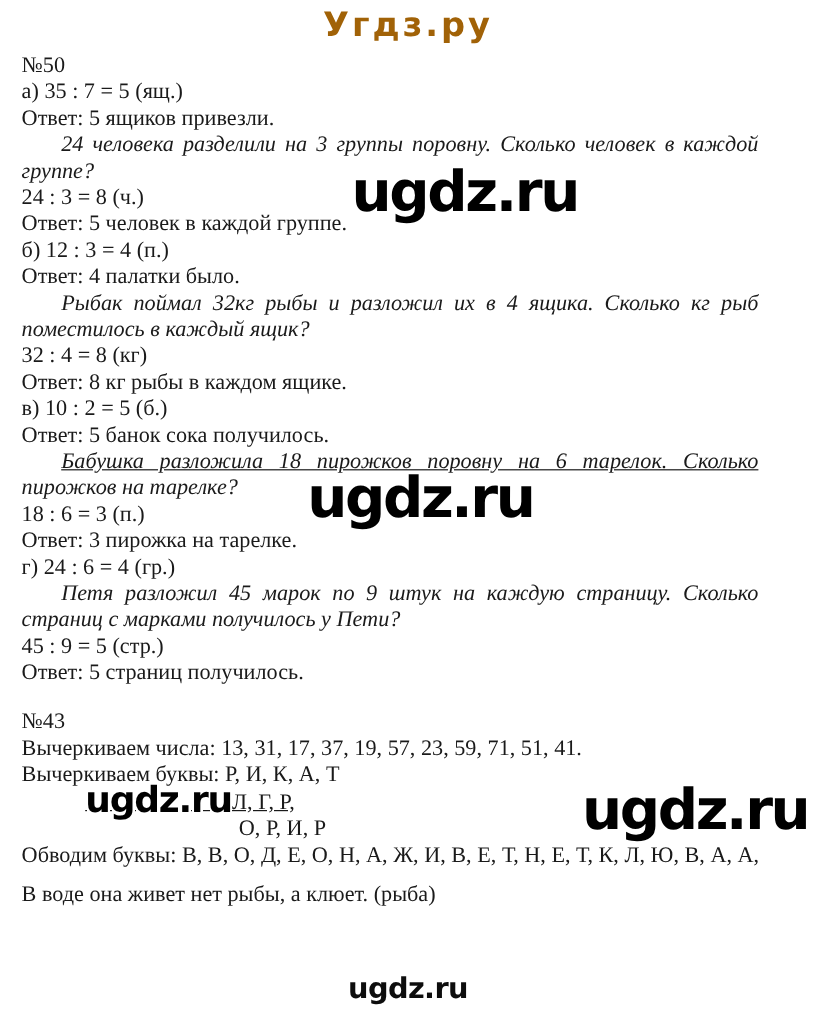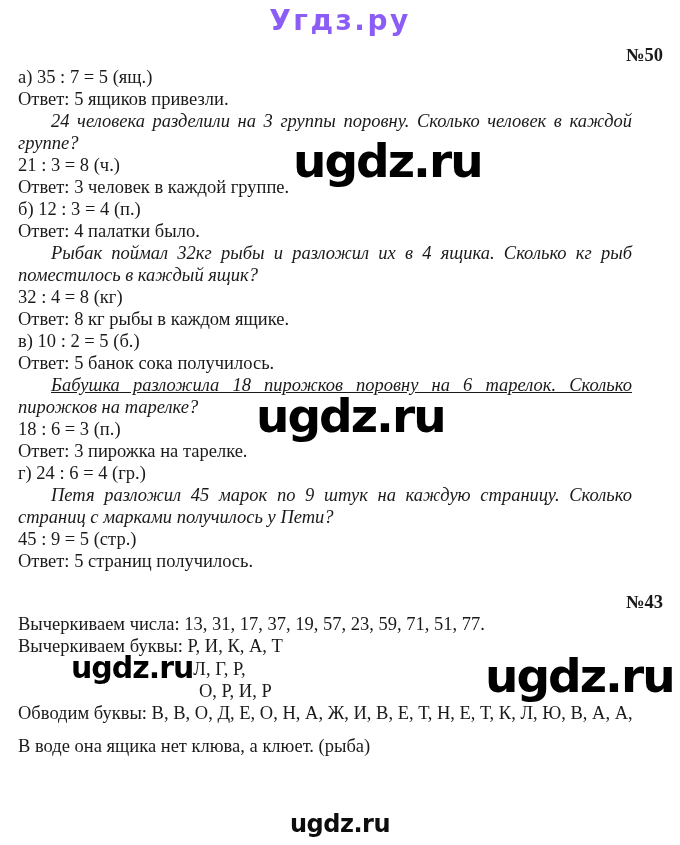--- a/index.html
+++ b/index.html
@@ -9,30 +9,30 @@
     position:relative;
     overflow:hidden;
     font-family:"Liberation Serif", serif;
     color:#1a1a1a;
   }
   .site-title {
     position:absolute; top:4px; left:0; width:680px;
     text-align:center;
     font-family:"DejaVu Sans", sans-serif;
     font-weight:bold; font-size:28px; letter-spacing:2.5px;
-    color:#8b5cf6;
+    color:#a16207;
   }
   .content {
     position:absolute; left:18px; top:44px; width:645px;
   }
   .line {
     font-size:18.5px; line-height:22px;
     white-space:nowrap;
   }
-  .line.task { font-weight:bold;text-align:right; }
+  .line.task { font-weight:normal; }
   .line.italic { font-style:italic; }
   .line.italic-j {
     font-style:italic;
     white-space:normal;
     text-align:justify;
     text-align-last:justify;
     padding-right:31px;
   }
   .inline-wm {
     font-family:"DejaVu Sans", sans-serif;
@@ -62,45 +62,45 @@
 <body>
 
 <div class="site-title">Угдз.ру</div>
 
 <div class="content" id="content-lines">
     <div class="line task">№50</div>
     <div class="line plain">а) 35 : 7 = 5 (ящ.)</div>
     <div class="line plain">Ответ: 5 ящиков привезли.</div>
     <div class="line italic-j" style="padding-left: 33px;">24 человека разделили на 3 группы поровну. Сколько человек в каждой</div>
     <div class="line italic">группе?</div>
-    <div class="line plain">21 : 3 = 8 (ч.)</div>
-    <div class="line plain">Ответ: 3 человек в каждой группе.</div>
+    <div class="line plain">24 : 3 = 8 (ч.)</div>
+    <div class="line plain">Ответ: 5 человек в каждой группе.</div>
     <div class="line plain">б) 12 : 3 = 4 (п.)</div>
     <div class="line plain">Ответ: 4 палатки было.</div>
     <div class="line italic-j" style="padding-left: 33px;">Рыбак поймал 32кг рыбы и разложил их в 4 ящика. Сколько кг рыб</div>
     <div class="line italic">поместилось в каждый ящик?</div>
     <div class="line plain">32 : 4 = 8 (кг)</div>
     <div class="line plain">Ответ: 8 кг рыбы в каждом ящике.</div>
     <div class="line plain">в) 10 : 2 = 5 (б.)</div>
     <div class="line plain">Ответ: 5 банок сока получилось.</div>
     <div class="line italic-j" style="padding-left: 33px; text-decoration: underline;">Бабушка разложила 18 пирожков поровну на 6 тарелок. Сколько</div>
     <div class="line italic">пирожков на тарелке?</div>
     <div class="line plain">18 : 6 = 3 (п.)</div>
     <div class="line plain">Ответ: 3 пирожка на тарелке.</div>
     <div class="line plain">г) 24 : 6 = 4 (гр.)</div>
     <div class="line italic-j" style="padding-left: 33px;">Петя разложил 45 марок по 9 штук на каждую страницу. Сколько</div>
     <div class="line italic">страниц с марками получилось у Пети?</div>
     <div class="line plain">45 : 9 = 5 (стр.)</div>
     <div class="line plain">Ответ: 5 страниц получилось.</div>
     <div class="line task" style="margin-top: 19px;">№43</div>
-    <div class="line plain">Вычеркиваем числа: 13, 31, 17, 37, 19, 57, 23, 59, 71, 51, 77.</div>
+    <div class="line plain">Вычеркиваем числа: 13, 31, 17, 37, 19, 57, 23, 59, 71, 51, 41.</div>
     <div class="line plain">Вычеркиваем буквы: Р, И, К, А, Т</div>
-    <div class="line plain" style="padding-left: 53px;"><span class="inline-wm">ugdz.ru</span><span>Л, Г, Р,</span></div>
+    <div class="line plain" style="padding-left: 53px; text-decoration: underline;"><span class="inline-wm">ugdz.ru</span><span>Л, Г, Р,</span></div>
     <div class="line plain" style="padding-left: 181px;">О, Р, И, Р</div>
     <div class="line plain">Обводим буквы: В, В, О, Д, Е, О, Н, А, Ж, И, В, Е, Т, Н, Е, Т, К, Л, Ю, В, А, А,</div>
-    <div class="line plain" style="margin-top: 11px;">В воде она ящика нет клюва, а клюет. (рыба)</div>
+    <div class="line plain" style="margin-top: 11px;">В воде она живет нет рыбы, а клюет. (рыба)</div>
   </div>
 
 <div class="wm wm-1">ugdz.ru</div>
 <div class="wm wm-2">ugdz.ru</div>
 <div class="wm wm-3">ugdz.ru</div>
 
 <div class="footer-wm">ugdz.ru</div>
 
 </body></html>

